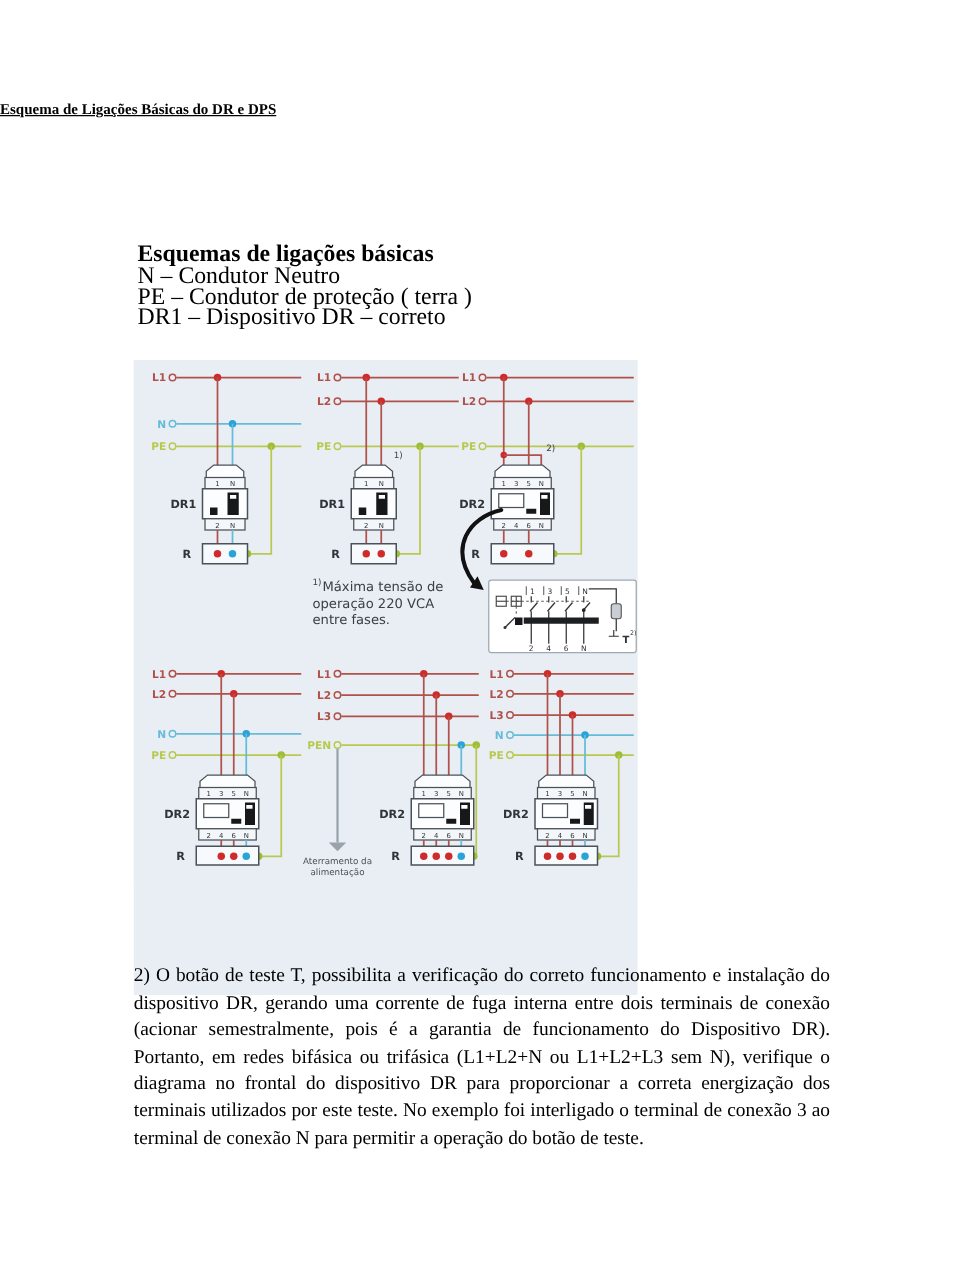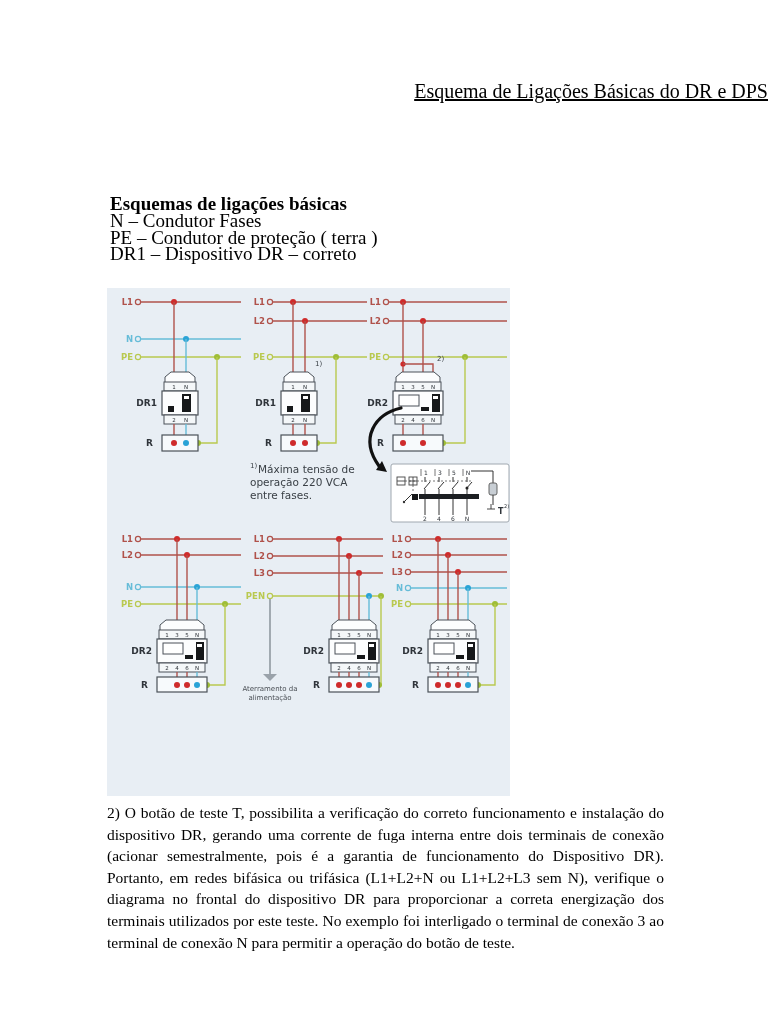--- a/index.html
+++ b/index.html
@@ -1,38 +1,38 @@
 <!DOCTYPE html>
 <html><head>
 <meta charset="utf-8">
 <style>
   html,body{margin:0;padding:0;background:#ffffff;}
   .page{position:relative;width:768px;height:1024px;background:#ffffff;overflow:hidden;
         font-family:"Liberation Serif","DejaVu Serif",serif;color:#000;}
-  .title{position:absolute;top:80px;left:0;width:768px;text-align:right;
-         font-size:20px;font-weight:normal;}
+  .title{position:absolute;top:80px;left:0;width:768px;text-align:left;
+         font-size:12px;font-weight:bold;}
   .title span{text-decoration:underline;}
   .legend{position:absolute;top:152px;left:110px;font-size:19px;line-height:16.8px;margin-top:44px;}
   .legend .head{font-weight:bold;}
   .figure{position:absolute;left:107px;top:288px;width:403px;height:508px;}
-  .para{position:absolute;left:107px;top:758px;width:557px;font-size:15.5px;
+  .para{position:absolute;left:107px;top:726px;width:557px;font-size:15.5px;
         line-height:21.6px;text-align:justify;margin-top:44px;}
 </style>
 </head>
 <body>
 
 <div class="page">
 
   <div class="title">
     <span>Esquema de Ligações Básicas do DR e DPS</span>
   </div>
 
   <div class="legend">
     <div class="head">Esquemas de ligações básicas</div>
-    <div>N – Condutor Fases</div>
+    <div>N – Condutor Neutro</div>
     <div>PE – Condutor de proteção ( terra )</div>
     <div>DR1 – Dispositivo DR – correto</div>
   </div>
 
   <div class="figure" id="figure" style="background: rgb(232, 238, 244);">
     <svg id="dsvg" width="403" height="422" viewBox="0 0 403 422">
         <rect x="0" y="0" width="403" height="422" fill="#e8eef4"></rect>
         <g>
           <text x="26" y="17" font-size="8.5" fill="#b0524b" text-anchor="end" font-family="&quot;DejaVu Sans&quot;,sans-serif" font-weight="bold">L1</text>
           <circle cx="31" cy="14" r="2.6" fill="#e8eef4" stroke="#b0524b" stroke-width="1.2"></circle>

